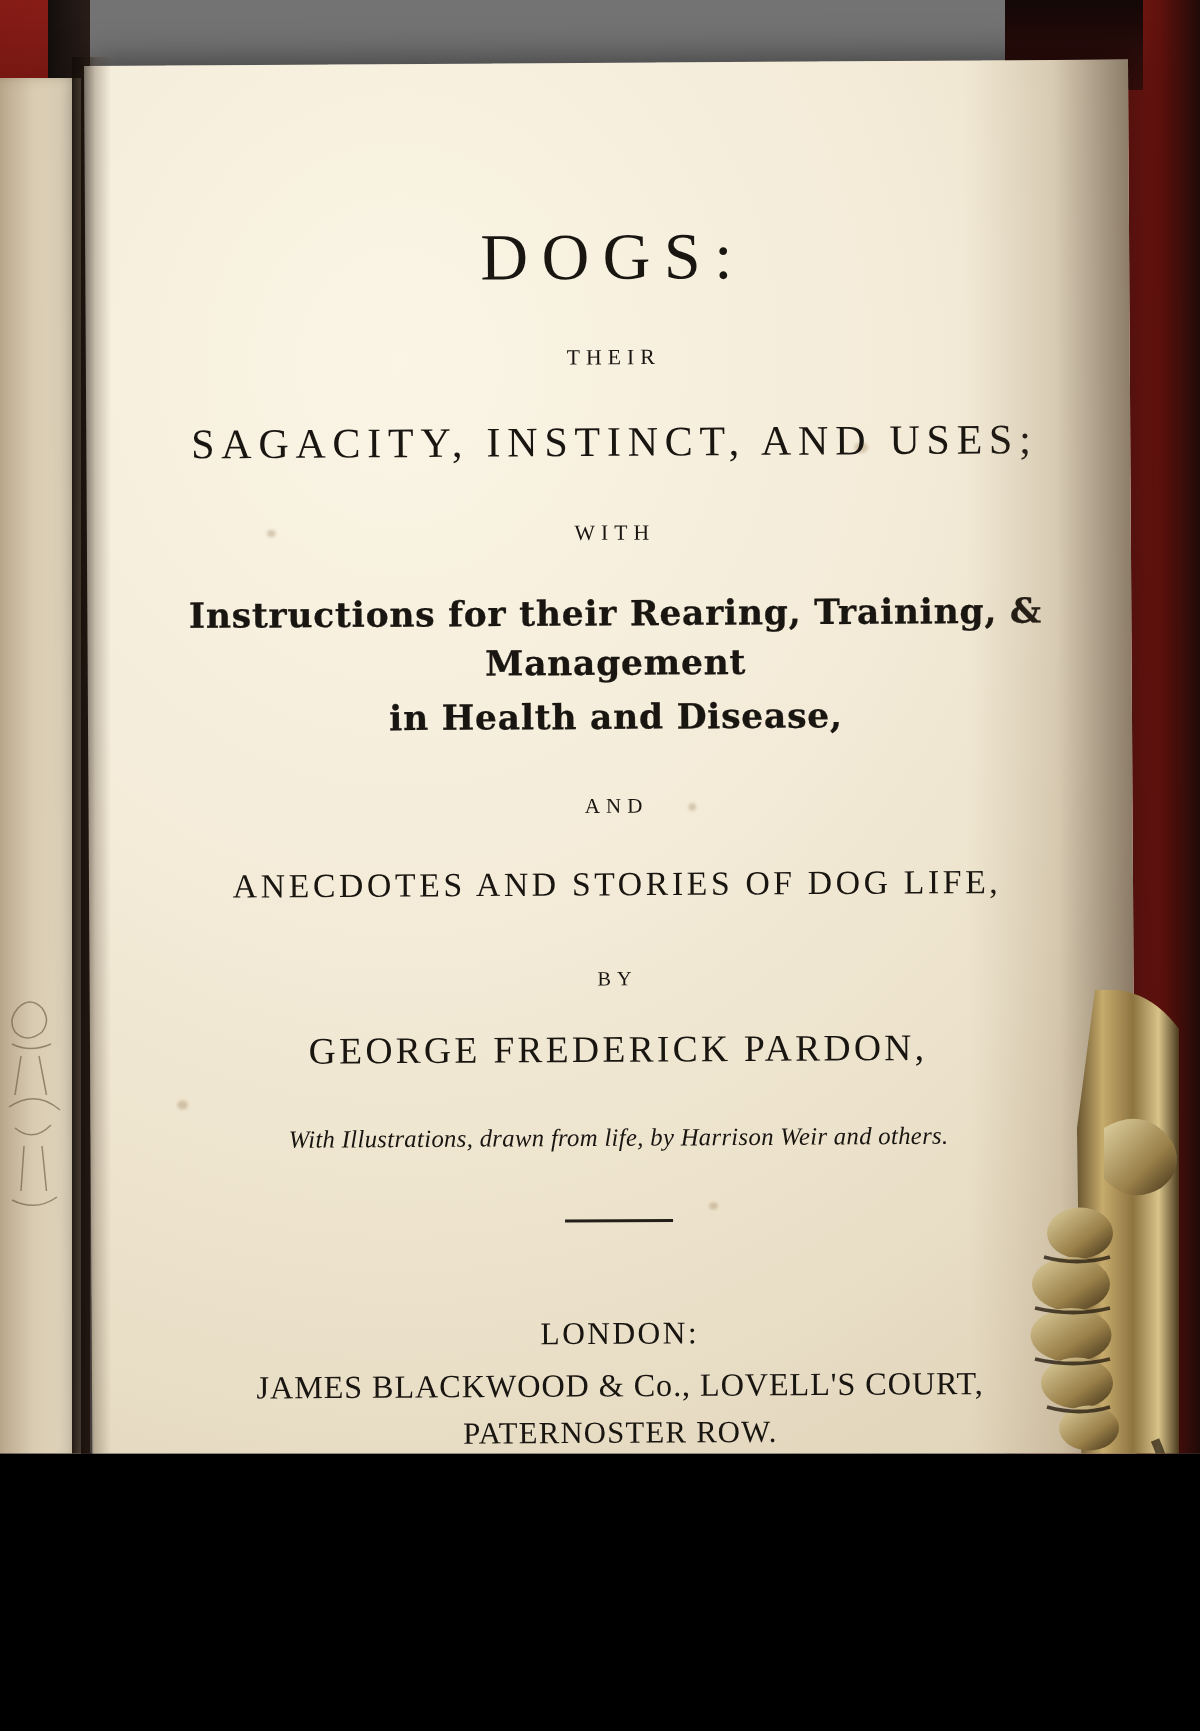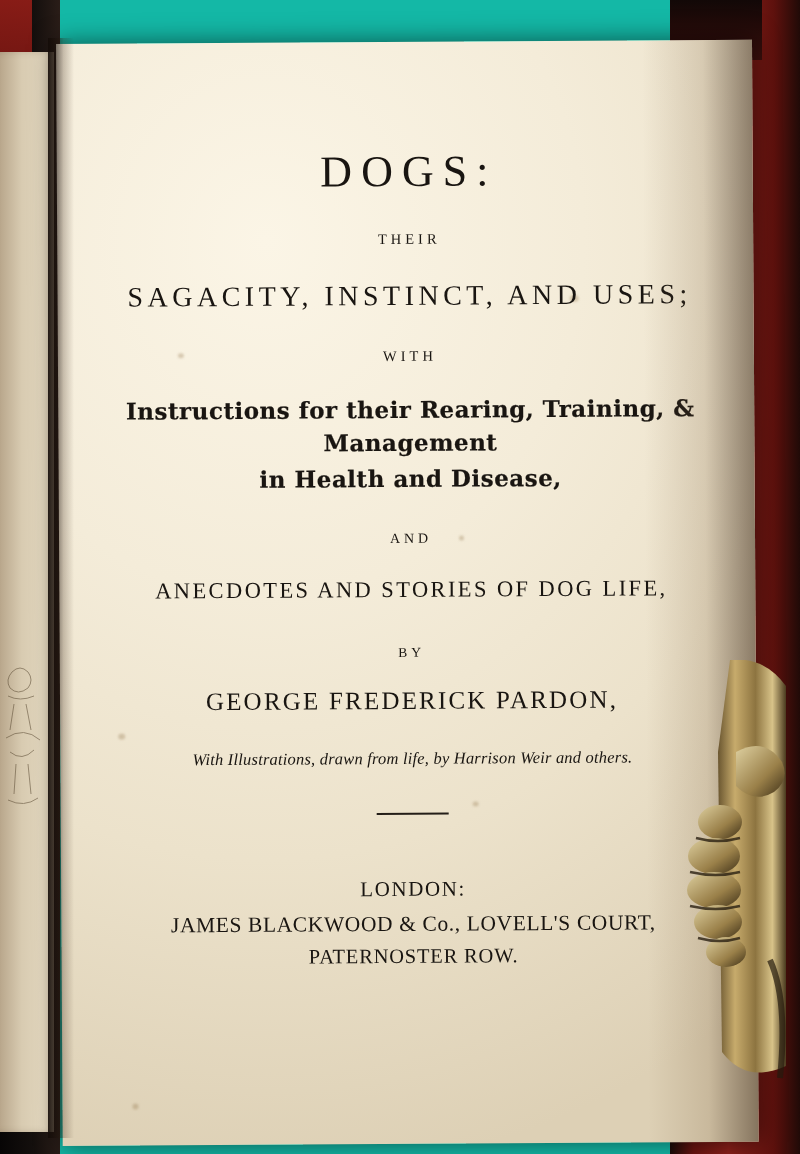--- a/index.html
+++ b/index.html
@@ -10,22 +10,22 @@
   body {
     width: 800px;
     height: 1154px;
     overflow: hidden;
     font-family: "Liberation Serif", serif;
   }
 
   #scene {
     position: relative;
     width: 800px;
-    height: 1154px;
-    background: #14b8a6;
+    height: 969px;
+    background: #737373;
     overflow: hidden;
   }
 
   
   .bg-dark-left {
     position: absolute;
     left: 0; top: 0;
     width: 60px; height: 1154px;
     background: linear-gradient(to right, #070505 0%, #140f0d 55%, #2a1d18 100%);
   }

